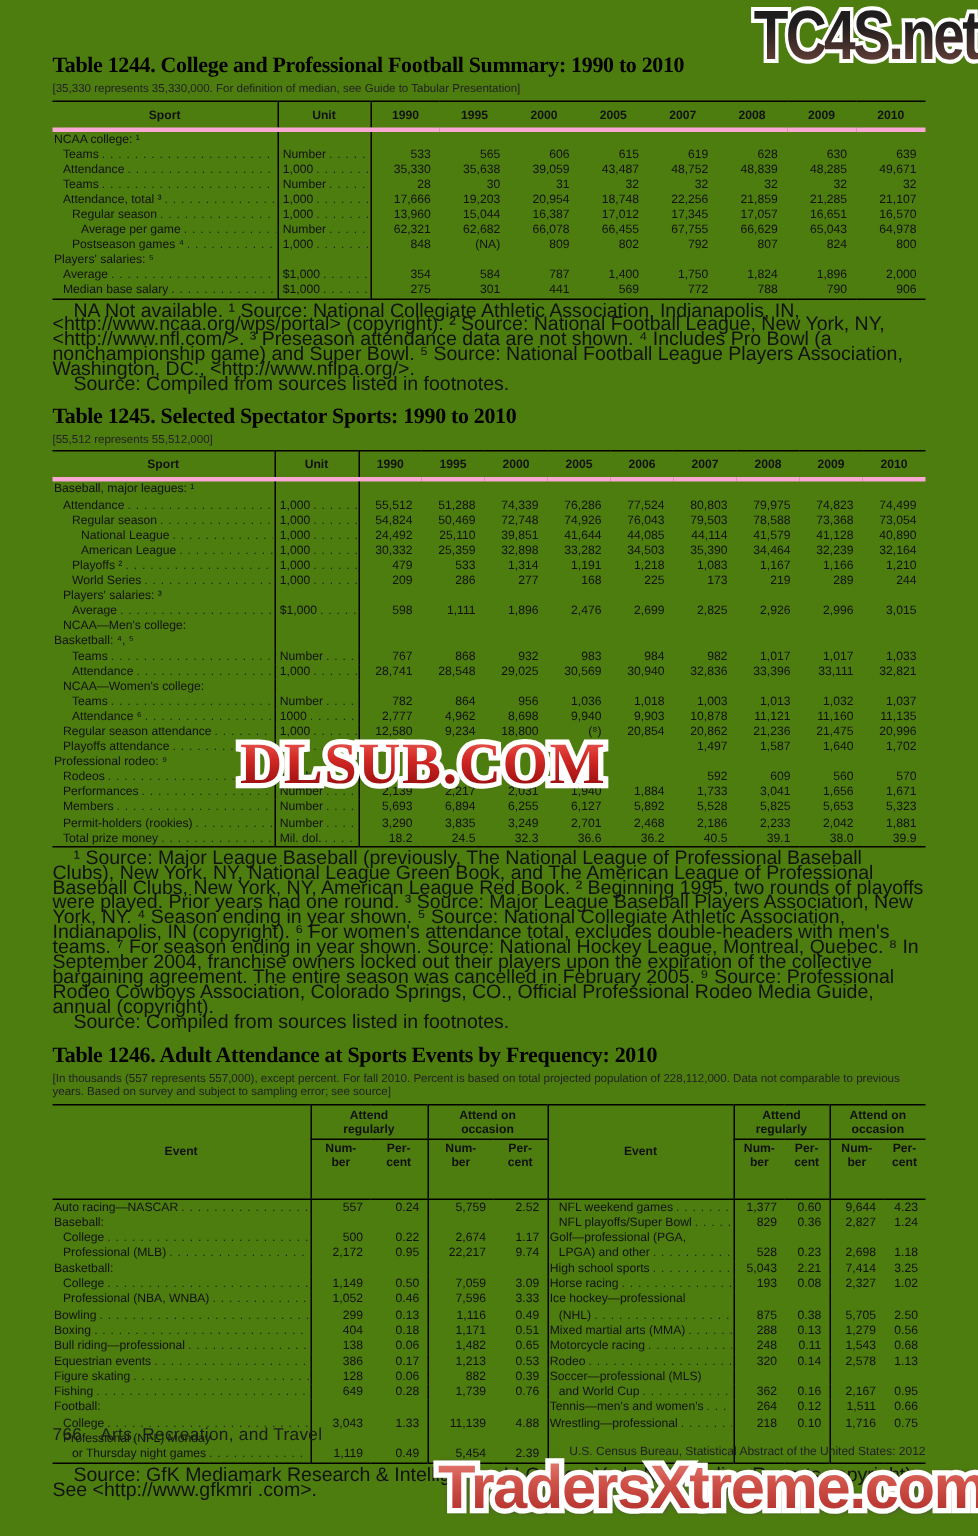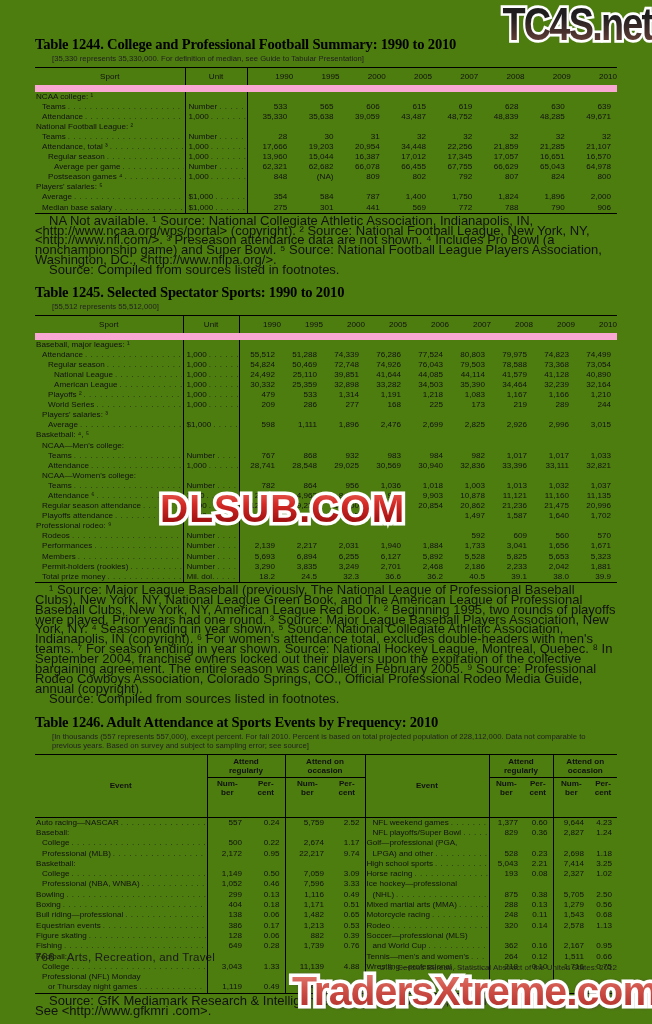--- a/index.html
+++ b/index.html
@@ -2,29 +2,29 @@
 <html><head>
 <meta charset="utf-8">
 <style>
   html,body{margin:0;padding:0;background:#e8e8e8;}
   .page{position:relative;width:652px;height:1024px;background:#4d7c0f;overflow:hidden;
         font-family:"Liberation Sans","DejaVu Sans",sans-serif;color:#111;}
   .content{position:absolute;left:35px;top:36px;width:582px;}
 
   .ttl{font-family:"Liberation Serif","DejaVu Serif",serif;font-size:14.6px;font-weight:bold;
        letter-spacing:-0.2px;line-height:17px;margin:0;color:#000;}
-  .note{font-size:7.7px;line-height:9.5px;margin:1px 17px 3px;color:#222;}
+  .note{font-size:7.7px;line-height:9.5px;margin:1px 0 3px;color:#222;}
   .fn{font-size:13px;line-height:9.9px;margin:2px 0 0;color:#111;text-indent:14px;}
   .src{margin:0;}
 
   table{width:582px;border-collapse:collapse;table-layout:fixed;font-size:8.1px;color:#111;}
   .ytable{border-top:1.5px solid #000;border-bottom:1.5px solid #000;}
-  .ytable thead th{border-bottom:7px solid #f9a8d4;font-weight:normal;padding:4px 0 3px;line-height:10px;}
+  .ytable thead th{border-bottom:3px solid #f9a8d4;font-weight:bold;padding:4px 0 3px;line-height:10px;}
   .ytable th.sport,.ytable th.unit{text-align:center;}
-  th.yr{text-align:right;padding-right:9px;}
+  th.yr{text-align:center;padding-right:9px;}
   td,th{padding:0;white-space:nowrap;overflow:hidden;}
   tbody td{line-height:10.1px;}
   td.unit,th.unit{border-left:1px solid #000;}
   td.first,th.first{border-left:1.5px solid #000;}
   td.val{text-align:right;padding-right:6px;}
   .lblwrap{display:flex;align-items:baseline;}
   .lblwrap .t{white-space:nowrap;}
   .dots{flex:1 1 auto;overflow:hidden;white-space:nowrap;color:#222;letter-spacing:0.5px;margin:0 1px 0 2px;}
   .ind0{padding-left:1px;} .ind1{padding-left:7px;} .ind2{padding-left:13px;} .ind3{padding-left:19px;}
   td.unit .lblwrap{padding-left:3px;}
@@ -44,21 +44,21 @@
   .pagefoot .num{margin-right:12px;text-align:right;}
   .imprint{position:absolute;right:35px;top:963px;font-size:8px;color:#222;}
 
   
   .wm{position:absolute;font-weight:bold;white-space:nowrap;pointer-events:none;z-index:50;}
   .wm .under{position:absolute;left:0;top:0;color:#fff;}
   .wm .over{position:relative;background-clip:text;-webkit-background-clip:text;color:transparent;}
   .wm-top{top:-2px;right:0px;font-size:43px;letter-spacing:-2px;transform:scale(0.88,1.08);transform-origin:top right;}
   .wm-top .under{-webkit-text-stroke:5px #fff;text-shadow:0 1px 2px rgba(0,0,0,0.25);}
   .wm-top .over{background-image:linear-gradient(180deg,#1f1d1e 35%,#4e342f 70%,#7c4a42 100%);}
-  .wm-mid{left:160px;top:487px;font-size:39px;font-family:Liberation Sans, sans-serif;letter-spacing:1px;}
+  .wm-mid{left:160px;top:487px;font-size:39px;font-family:Liberation Serif, serif;letter-spacing:1px;}
   .wm-mid .under{-webkit-text-stroke:7px #fff;text-shadow:0 2px 3px rgba(60,60,60,0.45),0 -1px 2px rgba(60,60,60,0.3);}
   .wm-mid .over{background-image:linear-gradient(180deg,#ee6a60 0%,#d42a26 40%,#a31212 78%,#c0392b 100%);}
   .wm-bot{left:292px;top:968px;font-size:41px;letter-spacing:-1px;}
   .wm-bot .under{-webkit-text-stroke:7px #fff;
       text-shadow:3px 3px 3px #4f4a4a,-2px 2px 3px #4f4a4a,2px -2px 3px #5a5454,-2px -2px 3px #5a5454;}
   .wm-bot .over{background-image:linear-gradient(180deg,#e98a80 0%,#cf5148 45%,#b93832 80%,#c9473f 100%);}
 </style>
 </head>
 <body>
 
@@ -151,36 +151,20 @@
               <td class="val">35,638</td>
               <td class="val">39,059</td>
               <td class="val">43,487</td>
               <td class="val">48,752</td>
               <td class="val">48,839</td>
               <td class="val">48,285</td>
               <td class="val">49,671</td>
             </tr>
             <tr>
               <td>
-                <div class="lblwrap ind0">
-                  <span class="t">National Football League: ²</span>
-                </div>
-              </td>
-              <td class="unit"></td>
-              <td class="val first"></td>
-              <td class="val"></td>
-              <td class="val"></td>
-              <td class="val"></td>
-              <td class="val"></td>
-              <td class="val"></td>
-              <td class="val"></td>
-              <td class="val"></td>
-            </tr>
-            <tr>
-              <td>
                 <div class="lblwrap ind1">
                   <span class="t">Teams</span>
                   <span class="dots">. . . . . . . . . . . . . . . . . . . . . . . . . . . . . . . . . . . . . . . . . . . . . . . . . . . . . . . . . . . . . . . . . . . . . . . . . . . . . . . . . . . . . . . . . . . . . . . . . . . . . . . . . . . . . . . . . . . . . . . . </span>
                 </div>
               </td>
               <td class="unit">
                 <div class="lblwrap ind0">
                   <span class="t">Number</span>
                   <span class="dots">. . . . . . . . . . . . . . . . . . . . . . . . . . . . . . . . . . . . . . . . . . . . . . . . . . . . . . . . . . . . . . . . . . . . . . . . . . . . . . . . . . . . . . . . . . . . . . . . . . . . . . . . . . . . . . . . . . . . . . . . </span>
                 </div>
@@ -203,21 +187,21 @@
               </td>
               <td class="unit">
                 <div class="lblwrap ind0">
                   <span class="t">1,000</span>
                   <span class="dots">. . . . . . . . . . . . . . . . . . . . . . . . . . . . . . . . . . . . . . . . . . . . . . . . . . . . . . . . . . . . . . . . . . . . . . . . . . . . . . . . . . . . . . . . . . . . . . . . . . . . . . . . . . . . . . . . . . . . . . . . </span>
                 </div>
               </td>
               <td class="val first">17,666</td>
               <td class="val">19,203</td>
               <td class="val">20,954</td>
-              <td class="val">34,448</td>
+              <td class="val">18,748</td>
               <td class="val">22,256</td>
               <td class="val">21,859</td>
               <td class="val">21,285</td>
               <td class="val">21,107</td>
             </tr>
             <tr>
               <td>
                 <div class="lblwrap ind2">
                   <span class="t">Regular season</span>
                   <span class="dots">. . . . . . . . . . . . . . . . . . . . . . . . . . . . . . . . . . . . . . . . . . . . . . . . . . . . . . . . . . . . . . . . . . . . . . . . . . . . . . . . . . . . . . . . . . . . . . . . . . . . . . . . . . . . . . . . . . . . . . . . </span>
@@ -571,39 +555,39 @@
               <td class="val">1,896</td>
               <td class="val">2,476</td>
               <td class="val">2,699</td>
               <td class="val">2,825</td>
               <td class="val">2,926</td>
               <td class="val">2,996</td>
               <td class="val">3,015</td>
             </tr>
             <tr>
               <td>
-                <div class="lblwrap ind0">
-                  <span class="t">Basketball: ⁴, ⁵</span>
+                <div class="lblwrap ind1">
+                  <span class="t">NCAA—Men's college:</span>
                 </div>
               </td>
               <td class="unit"></td>
               <td class="val first"></td>
               <td class="val"></td>
               <td class="val"></td>
               <td class="val"></td>
               <td class="val"></td>
               <td class="val"></td>
               <td class="val"></td>
               <td class="val"></td>
               <td class="val"></td>
             </tr>
             <tr>
               <td>
-                <div class="lblwrap ind1">
-                  <span class="t">NCAA—Men's college:</span>
+                <div class="lblwrap ind0">
+                  <span class="t">Basketball: ⁴, ⁵</span>
                 </div>
               </td>
               <td class="unit"></td>
               <td class="val first"></td>
               <td class="val"></td>
               <td class="val"></td>
               <td class="val"></td>
               <td class="val"></td>
               <td class="val"></td>
               <td class="val"></td>

